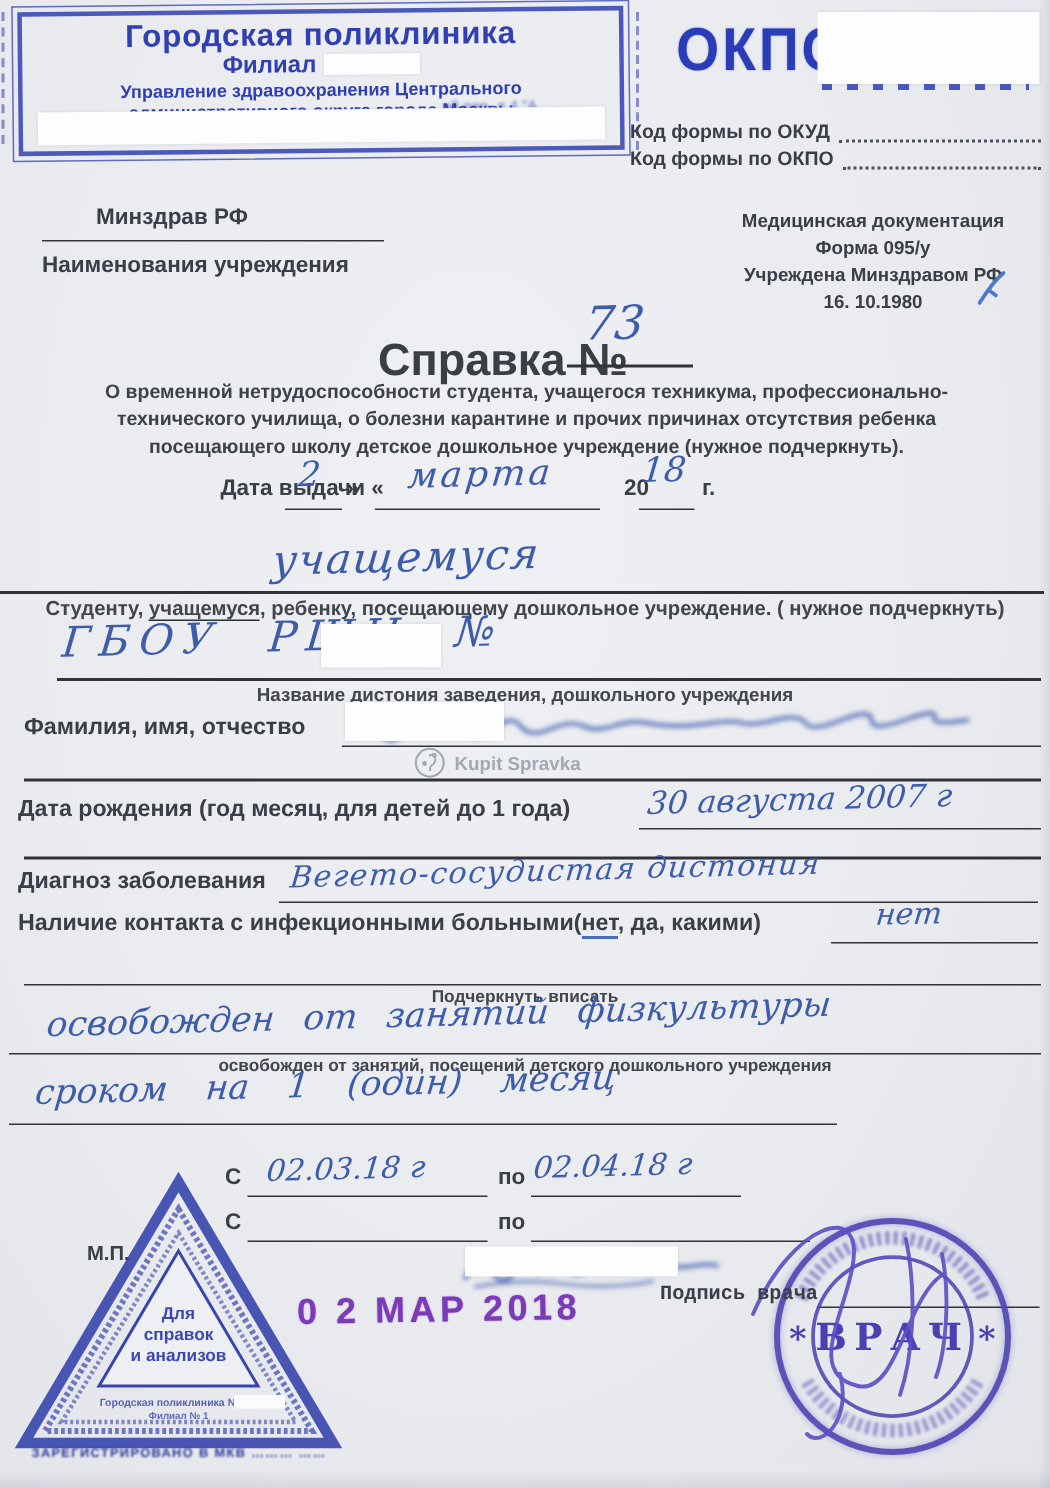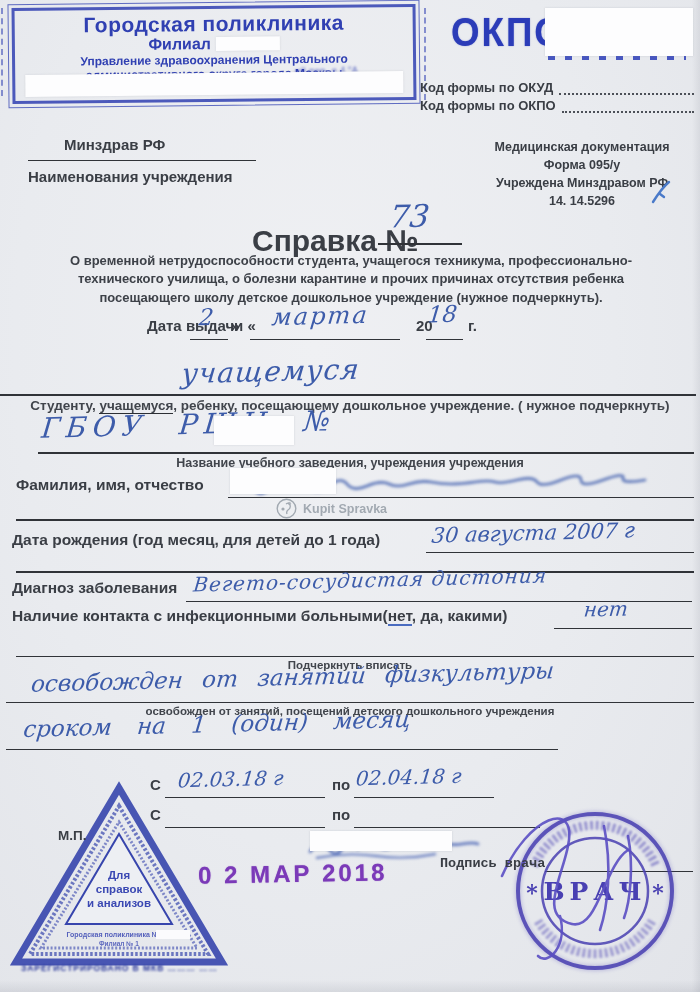--- a/index.html
+++ b/index.html
@@ -61,21 +61,21 @@
   </div>
 
   <div class="abs printed" style="left:64px;top:136px;font-size:15px;">Минздрав  РФ</div>
   <div class="rule" style="left:28px;top:160px;width:228px;border-bottom-width:1.4px;"></div>
   <div class="abs printed" style="left:28px;top:168px;font-size:15px;">Наименования учреждения</div>
 
   <div class="abs" style="left:468px;top:139px;width:228px;text-align:center;">
     <div class="printed" style="font-size:12.5px;line-height:1.4;">Медицинская документация</div>
     <div class="printed" style="font-size:12.5px;line-height:1.4;">Форма 095/у</div>
     <div class="printed" style="font-size:12.5px;line-height:1.5;">Учреждена Минздравом РФ</div>
-    <div class="printed" style="font-size:12.5px;line-height:1.3;">14. 14.5296</div>
+    <div class="printed" style="font-size:12.5px;line-height:1.3;">16. 10.1980</div>
   </div>
   <svg class="abs" style="left:650px;top:180px;" width="22" height="26">
     <path d="M3,22 C8,14 13,7 19,2 M10,14 L14,17" stroke="#4a7ac9" stroke-width="2.4" fill="none" stroke-linecap="round"></path>
   </svg>
 
   <div class="abs printed" style="left:252px;top:224px;font-size:30px;">Справка №</div>
   <div class="rule thick" style="left:378px;top:243px;width:84px;"></div>
   <div class="hw" style="left:390px;top:198px;font-size:31px;">73</div>
 
   <div class="abs printed" style="left:44px;top:252px;width:614px;white-space:normal;text-align:center;
@@ -94,21 +94,21 @@
 
   <div class="hw" style="left:182px;top:355px;font-size:28px;letter-spacing:1px;">учащемуся</div>
   <div class="rule thick" style="left:0px;top:394px;width:696px;"></div>
   <div class="center-row" style="top:398px;font-size:13.5px;">
     <span class="caption">Студенту, </span><span class="caption" style="border-bottom:1.6px solid #2c2f34;">учащемуся</span><span class="caption">, ребенку, посещающему дошкольное учреждение. ( нужное подчеркнуть)</span>
   </div>
 
   <div class="hw" style="left:42px;top:408px;font-size:28px;letter-spacing:6px;word-spacing:16px;">ГБОУ РШИ №</div>
   <div class="redact" style="left:214px;top:416px;width:80px;height:29px;"></div>
   <div class="rule thick" style="left:38px;top:452px;width:656px;"></div>
-  <div class="center-row caption" style="top:456px;font-size:12.5px;">Название учебного заведения, учреждения учреждения</div>
+  <div class="center-row caption" style="top:456px;font-size:12.5px;">Название дистония заведения, дошкольного учреждения</div>
 
   <div class="abs printed" style="left:16px;top:476px;font-size:15.5px;">Фамилия, имя, отчество</div>
   <svg class="abs blur2" style="left:232px;top:470px;z-index:3;" width="456" height="28" viewBox="0 0 456 28">
     <path d="M5,20 q8,-14 16,-2 t18,-2 t16,2 q10,-12 20,-2 t22,0 t18,-2 t20,2 t22,-2 t20,0 t22,-2 t20,2 t24,-2 t20,0 t22,-2 t20,2 t24,-2 t20,0 t22,0 t20,-2 t22,2" stroke="#5a74b8" stroke-width="2.6" fill="none" stroke-linecap="round"></path>
   </svg>
   <div class="redact" style="left:230px;top:468px;width:106px;height:26px;"></div>
   <div class="rule" style="left:228px;top:497px;width:466px;"></div>
   <div class="rule thick" style="left:16px;top:519px;width:678px;"></div>
 
   <div class="abs" style="left:276px;top:498px;display:flex;align-items:center;gap:6px;z-index:4;opacity:.9;">

